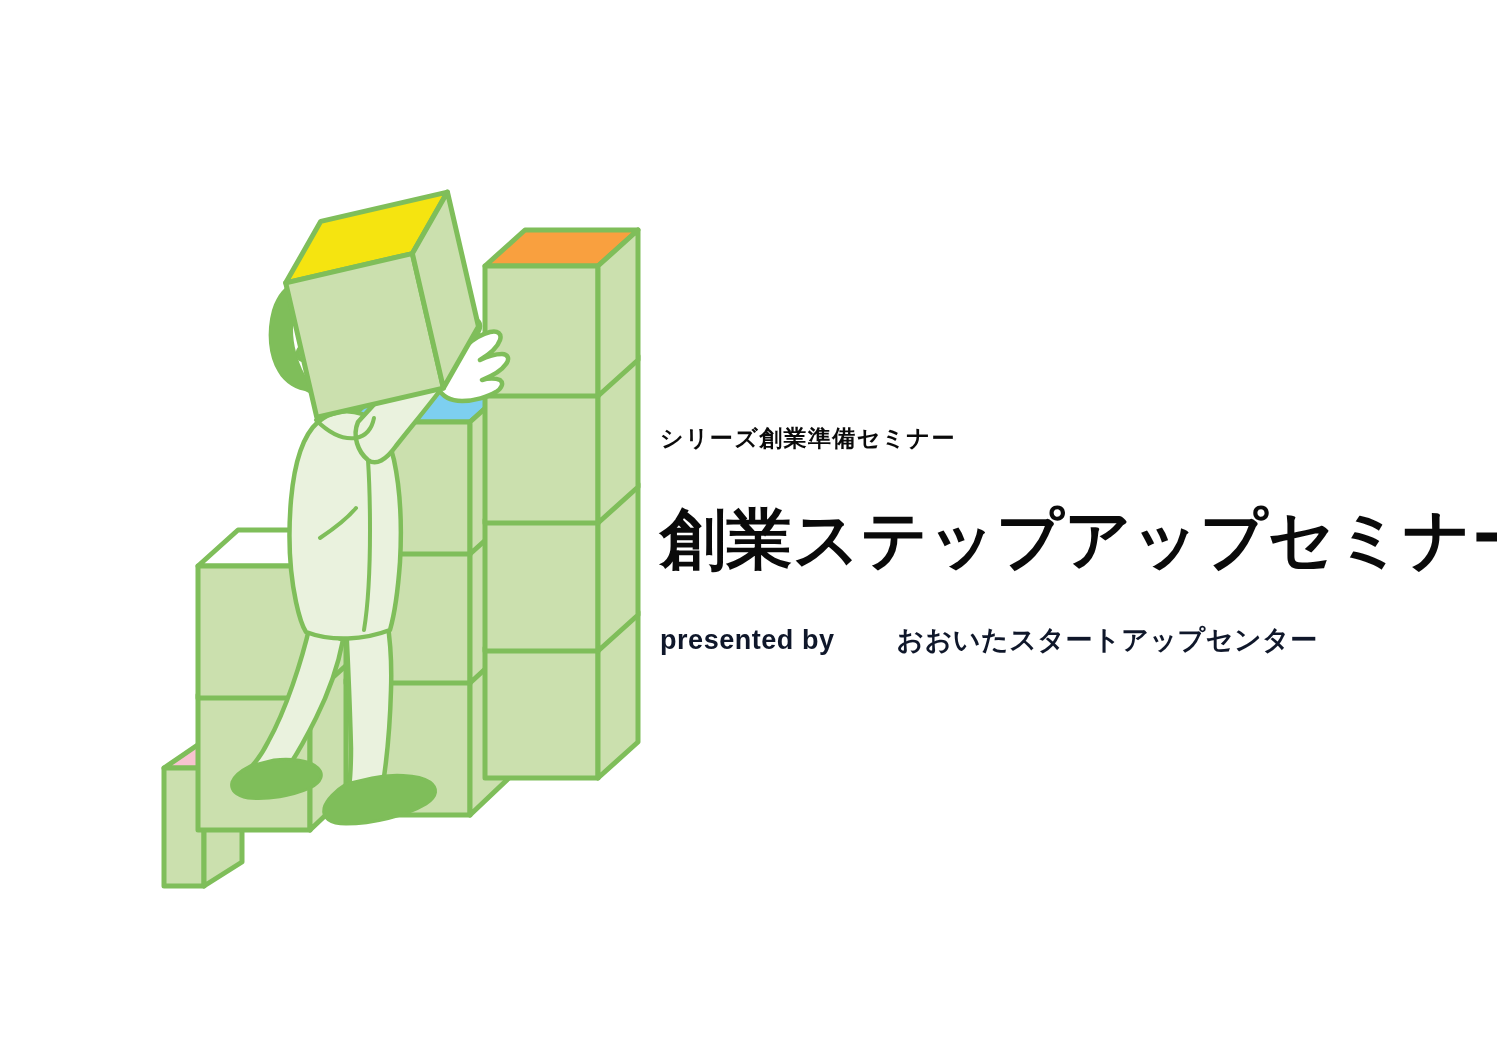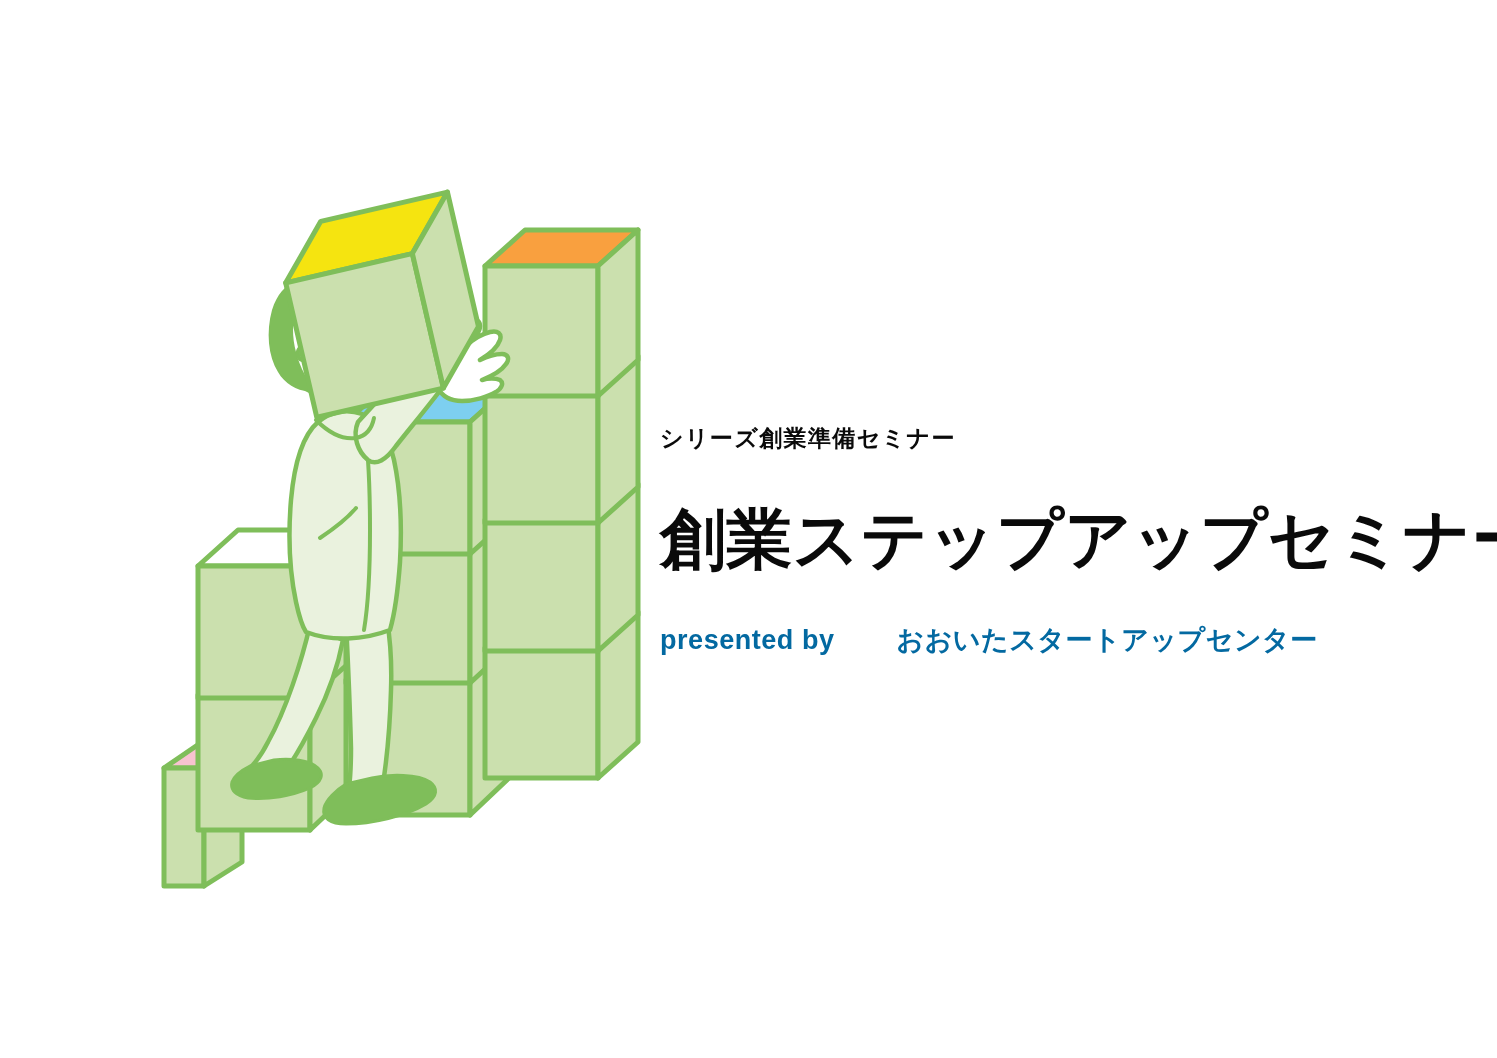--- a/index.html
+++ b/index.html
@@ -51,21 +51,21 @@
     letter-spacing: 0.005em;
     color: #0a0a0a;
     line-height: 1.05;
     margin: 0 0 50px 0;
     white-space: nowrap;
   }
   .presented-line {
     font-size: 27px;
     font-weight: bold;
     letter-spacing: 0.02em;
-    color: #0369a1;
+    color: #0f172a;
     line-height: 1.2;
     margin: 0;
     white-space: nowrap;
   }
   .presented-line .by { margin-right: 0.1em; }
 </style>
 </head>
 <body>
 
 <div id="slide">

